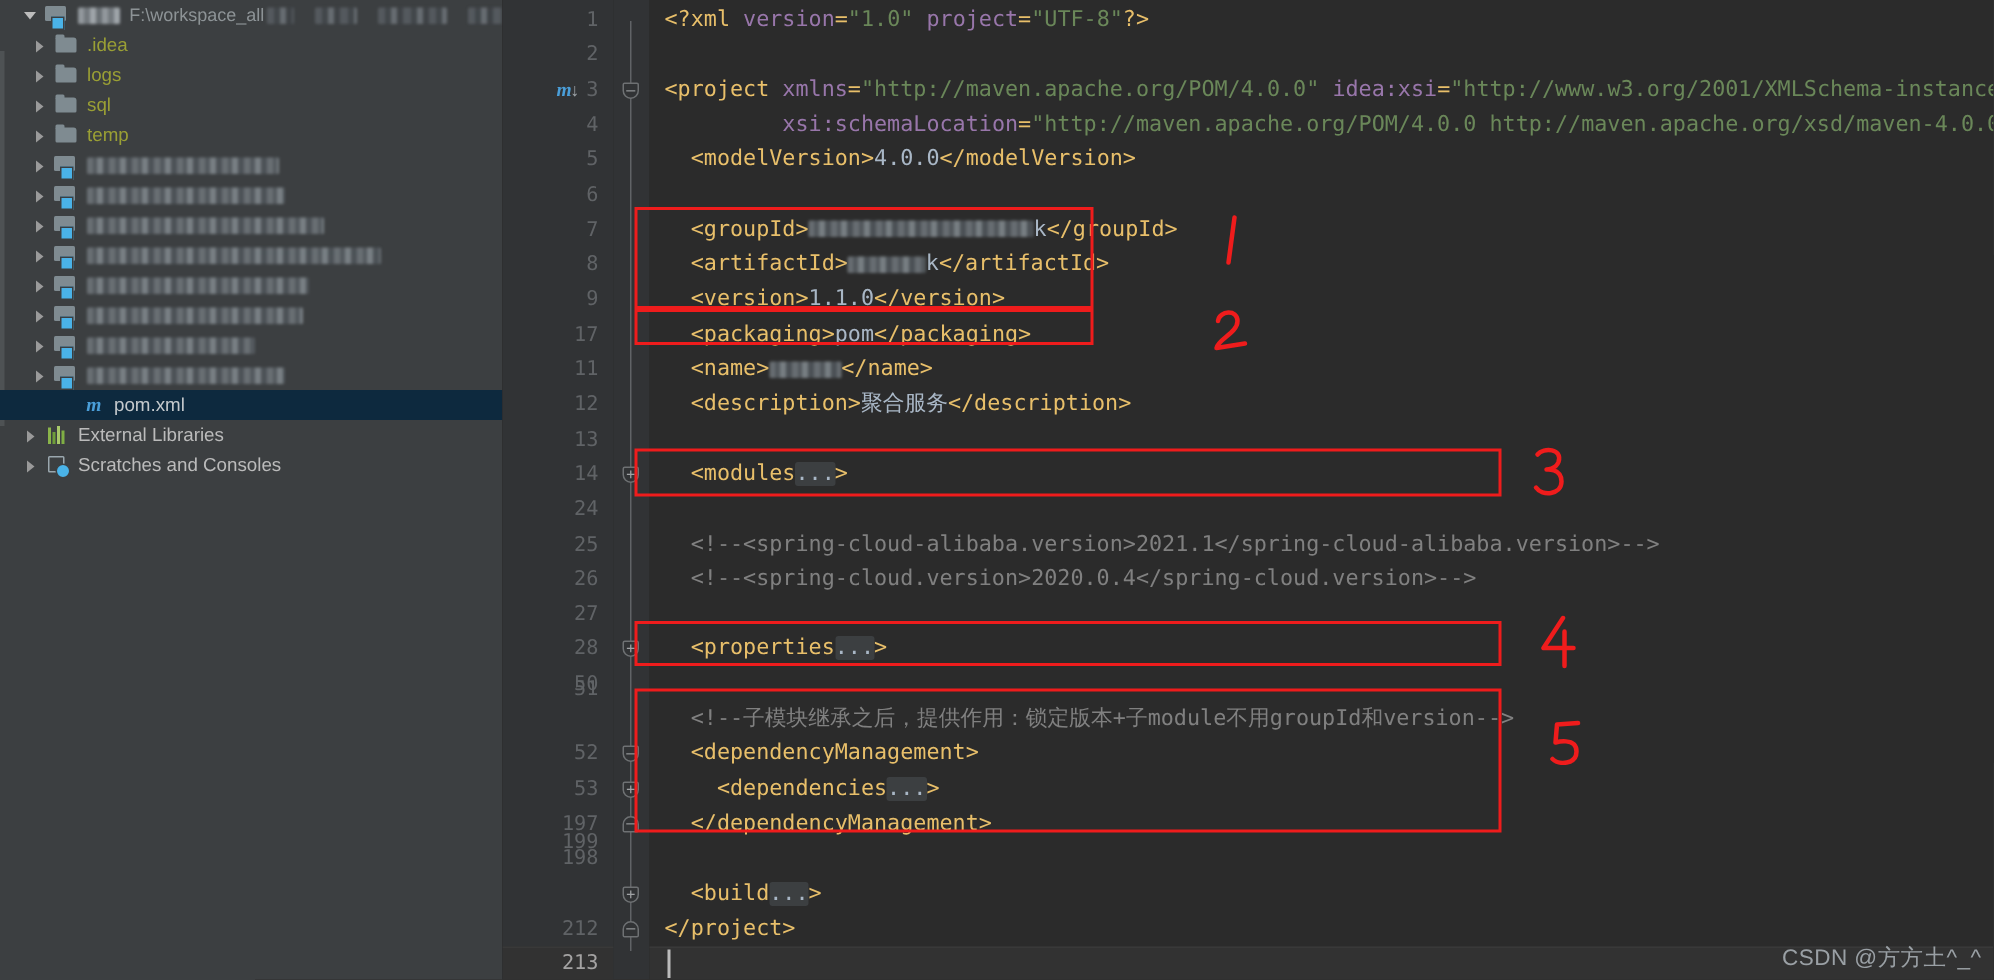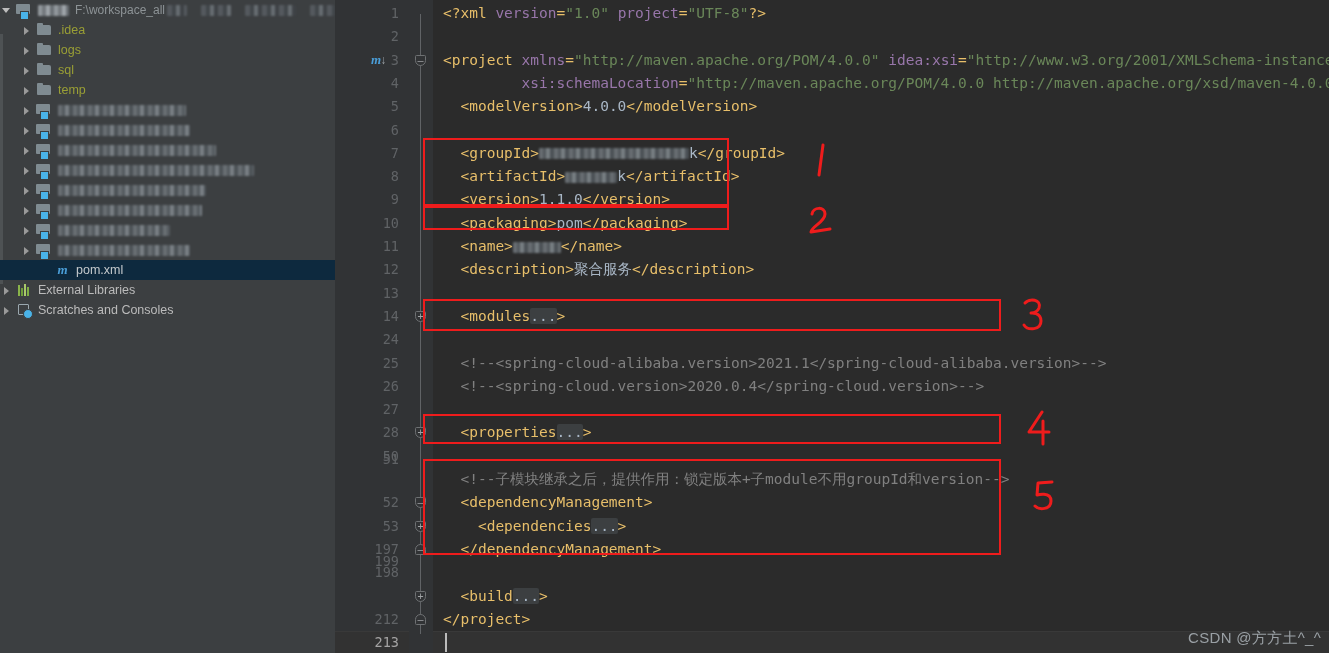--- a/index.html
+++ b/index.html
@@ -29,21 +29,21 @@
     height: 20px;
     display: flex;
     align-items: center;
     padding-left: 4px;
     font-size: 12.5px;
     color: #bbbbbb;
     white-space: nowrap;
     position: relative;
   }
   .tree-row.selected { background: #0d293e; }
-  .indent-0 { padding-left: 0; }
+  .indent-0 { padding-left: 14px; }
   .indent-1 { padding-left: 20px; }
   .indent-2 { padding-left: 38px; }
 
   .twisty {
     width: 13px; height: 13px;
     flex: 0 0 13px;
     position: relative;
     margin-right: 3px;
   }
   .twisty.right::before {
@@ -455,21 +455,21 @@
     <div id="gutter">
         <div class="lnum" style="top: 2px;">1</div>
         <div class="lnum" style="top: 25.3px;">2</div>
         <div class="lnum" style="top: 48.6px;">3</div>
         <div class="lnum" style="top: 71.9px;">4</div>
         <div class="lnum" style="top: 95.2px;">5</div>
         <div class="lnum" style="top: 118.5px;">6</div>
         <div class="lnum" style="top: 141.8px;">7</div>
         <div class="lnum" style="top: 165.1px;">8</div>
         <div class="lnum" style="top: 188.4px;">9</div>
-        <div class="lnum" style="top: 211.7px;">10</div>
+        <div class="lnum" style="top: 211.7px;">17</div>
         <div class="lnum" style="top: 235px;">11</div>
         <div class="lnum" style="top: 258.3px;">12</div>
         <div class="lnum" style="top: 281.6px;">13</div>
         <div class="lnum" style="top: 304.9px;">14</div>
         <div class="lnum" style="top: 328.2px;">24</div>
         <div class="lnum" style="top: 351.5px;">25</div>
         <div class="lnum" style="top: 374.8px;">26</div>
         <div class="lnum" style="top: 398.1px;">27</div>
         <div class="lnum" style="top: 421.4px;">28</div>
         <div class="lnum" style="top: 444.7px;">50</div>

